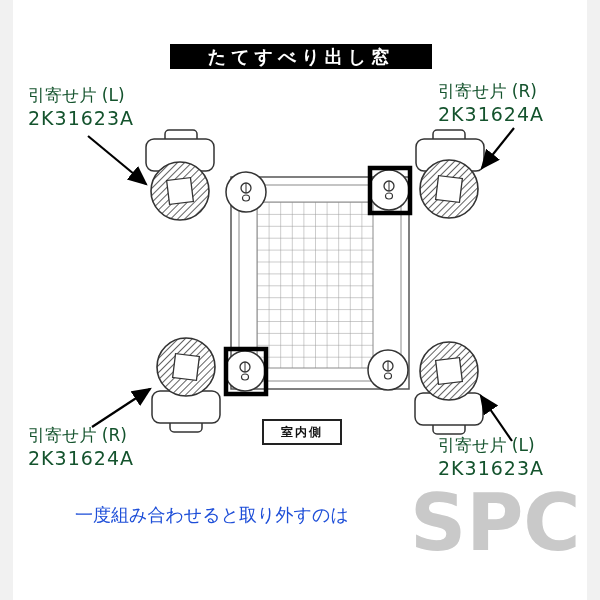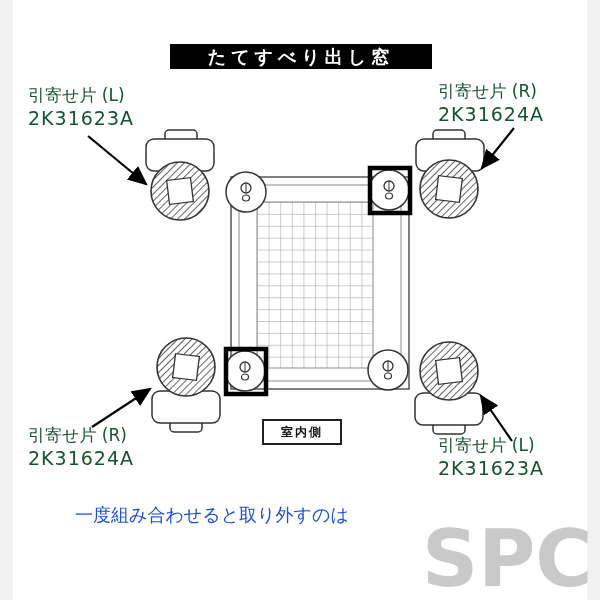--- a/index.html
+++ b/index.html
@@ -30,24 +30,23 @@
   .indoor {
     position:absolute; left:262px; top:419px; width:80px; height:26px;
     border:2px solid #222; background:#fff; color:#111;
     font-size:12px; font-weight:bold; text-align:center; line-height:22px;
     letter-spacing:2px;
   }
 
   .note { position:absolute; left:30px; top:501px; color:#1d4ed8; font-size:18px; line-height:27px; white-space:nowrap;margin-left:45px; }
 
   .watermark {
-    position:absolute; left:422px; top:484px;
+    position:absolute; left:410px; top:484px;
     font-size:78px; font-weight:bold; color:#c9c9c9; line-height:1;
     letter-spacing:0px;
-    margin-top:36px;
   }
 </style>
 </head>
 <body>
 
 <div class="canvas">
 
   <div class="edge left"></div>
   <div class="edge right"></div>
 

